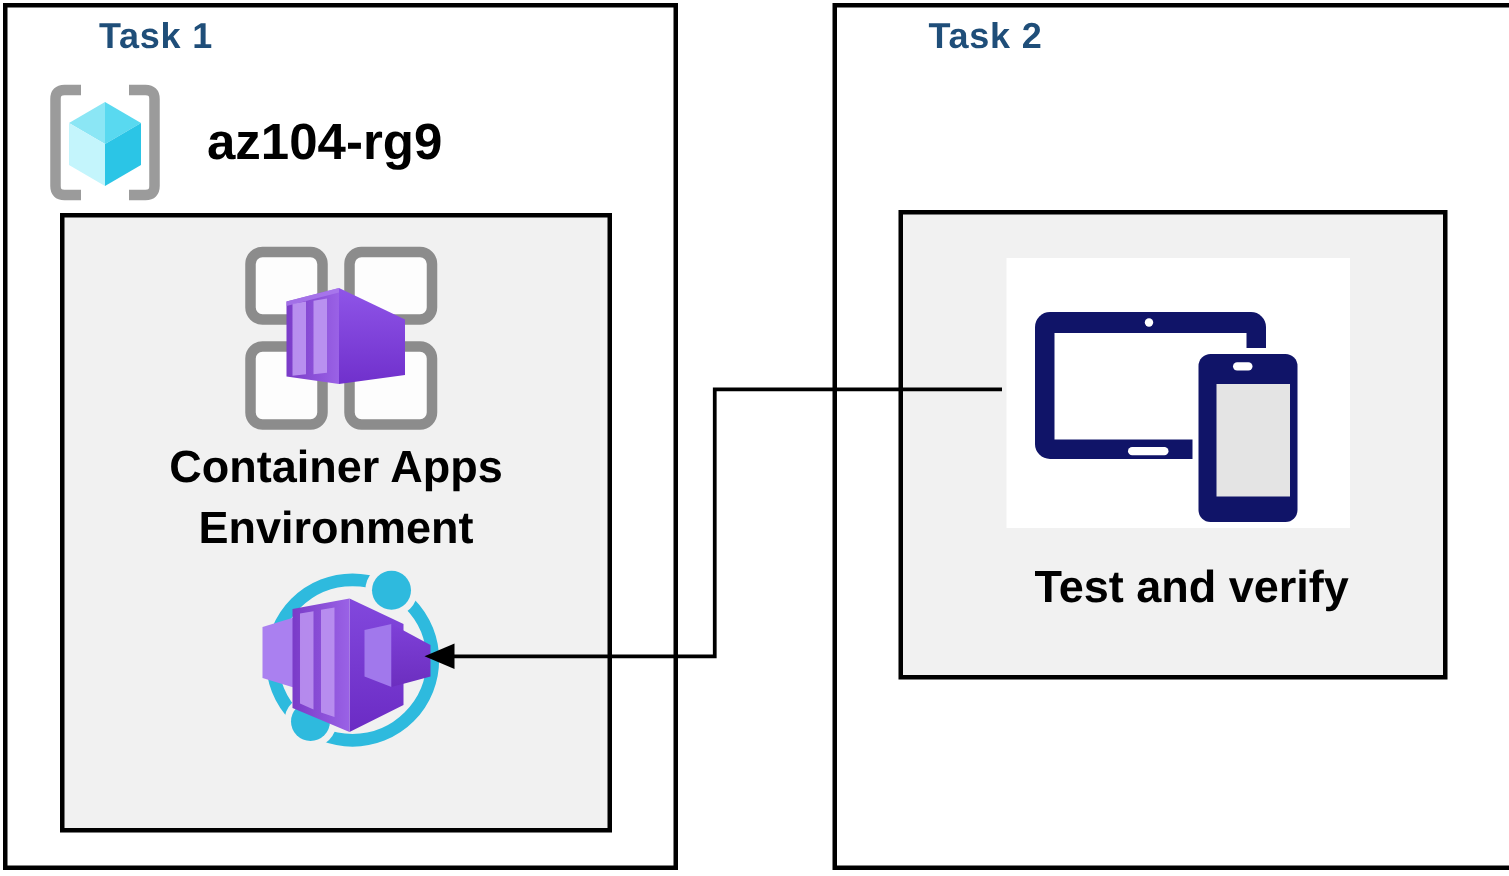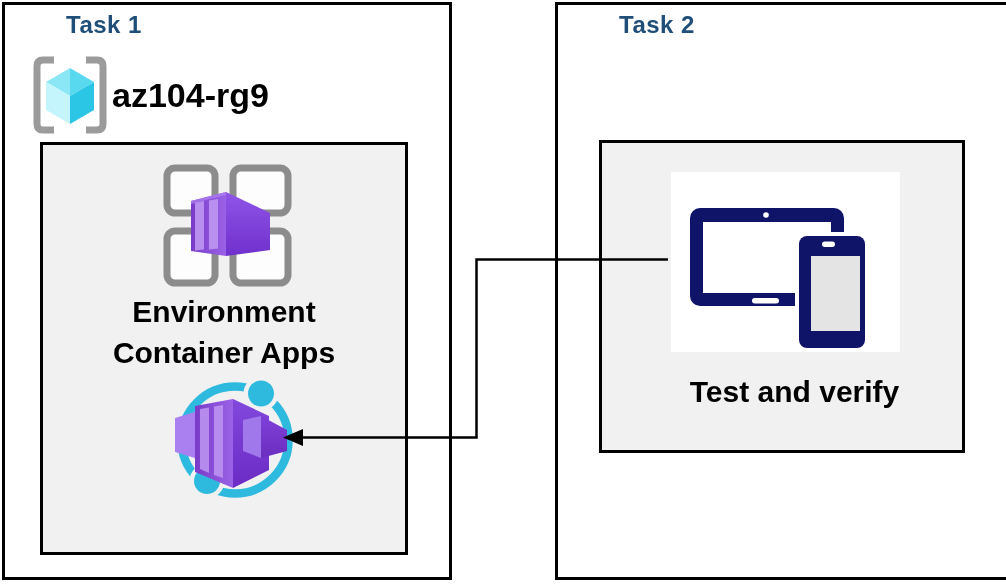--- a/index.html
+++ b/index.html
@@ -31,21 +31,21 @@
     letter-spacing: 0.5px;
     white-space: nowrap;
     margin-left: 38px;
   }
   .rg-row {
     position: absolute;
     left: 25px;
     top: 50px;
     display: flex;
     align-items: center;
-    gap: 2px;
+    gap: 28px;
   }
   .rg-name {
     font-size: 34px;
     font-weight: 700;
     color: #000000;
     white-space: nowrap;
   }
   .inner-box {
     position: absolute;
     background: #F1F1F1;
@@ -128,22 +128,22 @@
           <rect x="6" y="66" width="48" height="52" rx="8" fill="#FDFDFD" stroke="#8C8C8C" stroke-width="7"></rect>
           <rect x="72" y="66" width="55" height="52" rx="8" fill="#FDFDFD" stroke="#8C8C8C" stroke-width="7"></rect>
           <polygon points="65,27 109,48 109,85 65,91" fill="url(#envRight)"></polygon>
           <polygon points="30,36 65,27 65,91 30,86" fill="url(#envLeft)"></polygon>
           <polygon points="34,37.5 43,36 43,84.5 34,85.5" fill="#BE97F2" opacity="0.9"></polygon>
           <polygon points="48,35.5 57,34 57,83.5 48,84.5" fill="#BE97F2" opacity="0.9"></polygon>
           <polygon points="30,36 65,27 65,30 30,39" fill="#AB7CEE" opacity="0.8"></polygon>
         </svg>
       </span>
       <div class="node-label env-label">
+        <div>Container Apps</div>
         <div>Environment</div>
-        <div>Container Apps</div>
       </div>
 
       <span class="node-icon" style="left:130px; top:237px;">
         <svg width="124" height="116" viewBox="0 0 124 116">
           <defs>
             <linearGradient id="appLeft" x1="0" y1="0" x2="1" y2="0">
               <stop offset="0" stop-color="#7A3BC8"></stop>
               <stop offset="1" stop-color="#9A62E6"></stop>
             </linearGradient>
             <linearGradient id="appRight" x1="0" y1="0" x2="0" y2="1">

